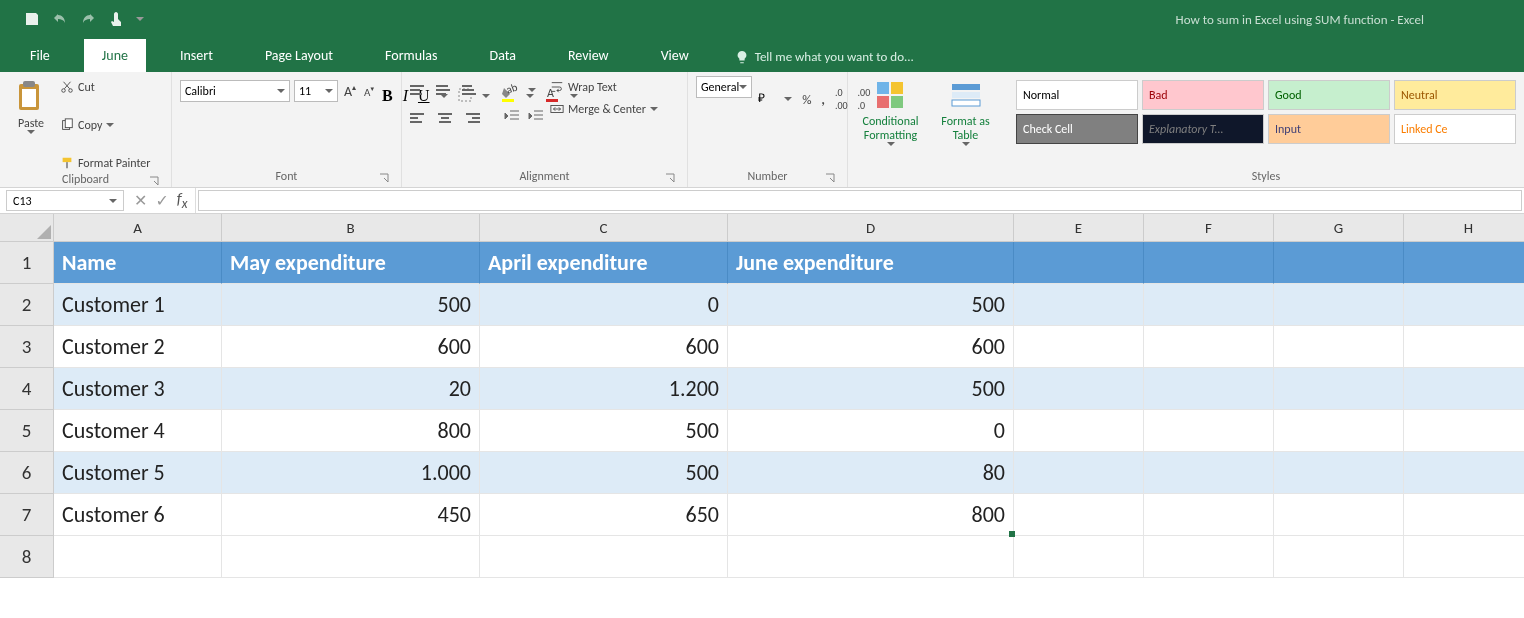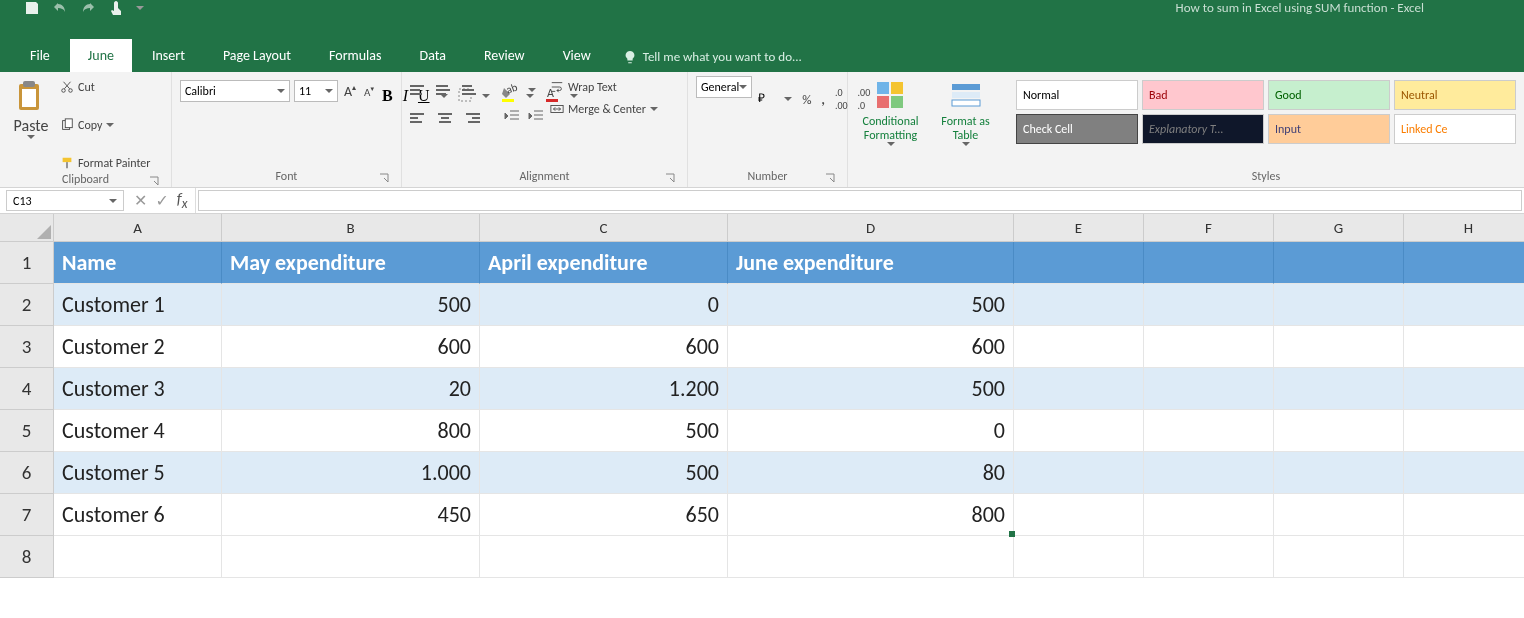--- a/index.html
+++ b/index.html
@@ -1,41 +1,41 @@
 <!DOCTYPE html>
 <html><head>
 <meta charset="utf-8">
 <style>
 * { box-sizing: border-box; margin: 0; padding: 0; font-family: "Segoe UI", Calibri, sans-serif; }
 body { background: #fff; overflow: hidden; width: 1524px; height: 618px; }
 
 
-.titlebar { background: #217346; height: 38px; display: flex; align-items: flex-start; position: relative; color: #fff; }
+.titlebar { background: #217346; height: 38px; display: flex; align-items: center; position: relative; color: #fff; }
 .qat { display: flex; align-items: center; gap: 12px; padding-left: 24px; }
 .qat-icon { width: 16px; height: 16px; display: inline-flex; align-items: center; justify-content: center; fill: #fff; opacity: 0.9; }
 .doc-title { position: absolute; left: 50%; transform: translateX(-50%); color: #c9dfd3; font-size: 13px; right: 100px; left: auto; transform: none; }
 
 
-.tabs { background: #217346; height: 34px; display: flex; align-items: flex-end; padding-left: 12px; gap: 2px; }
+.tabs { background: #217346; height: 34px; display: flex; align-items: flex-end; padding-left: 12px; gap: 16px; }
 .tab { padding: 8px 18px 8px; color: #fff; font-size: 14px; cursor: pointer; }
 .tab.active { background: #fff; color: #217346; }
 .tellme { color: #d9efe4; font-size: 13px; display: flex; align-items: center; gap: 6px; padding: 8px 12px; }
 .bulb-icon { width: 14px; height: 14px; fill: #d9efe4; }
 
 
 .ribbon { background: #f3f3f3; border-bottom: 1px solid #d4d4d4; height: 116px; display: flex; }
 .group { border-right: 1px solid #e0e0e0; padding: 4px 8px 0; display: flex; flex-direction: column; justify-content: space-between; }
 .group-body { flex: 1; display: flex; align-items: flex-start; gap: 6px; }
 .group-label { text-align: center; font-size: 12px; color: #666; padding: 2px 0 4px; position: relative; }
 .dialog-launcher { position: absolute; right: 4px; bottom: 4px; width: 10px; height: 10px; }
 
 
 .paste-btn { display: flex; flex-direction: column; align-items: center; width: 46px; padding-top: 4px; }
 .paste-icon { width: 28px; height: 34px; }
-.paste-lbl { font-size: 16px; color: #444; margin-top: 2px; }
+.paste-lbl { font-size: 12px; color: #444; margin-top: 2px; }
 .clip-sub { display: flex; flex-direction: column; gap: 24px; font-size: 12px; color: #444; padding-top: 4px; }
 .clip-sub div { display: flex; align-items: center; gap: 4px; }
 .mini-icon { width: 14px; height: 14px; }
 
 
 .font-top { display: flex; gap: 4px; align-items: center; }
 .font-combo { width: 110px; height: 22px; border: 1px solid #bbb; background: #fff; font-size: 12px; padding: 0 4px; display: flex; align-items: center; justify-content: space-between; }
 .size-combo { width: 44px; height: 22px; border: 1px solid #bbb; background: #fff; font-size: 12px; padding: 0 4px; display: flex; align-items: center; justify-content: space-between; }
 .font-grow { font-size: 14px; color: #444; padding: 0 2px; }
 .font-bottom { display: flex; gap: 10px; align-items: center; margin-top: 10px; }

